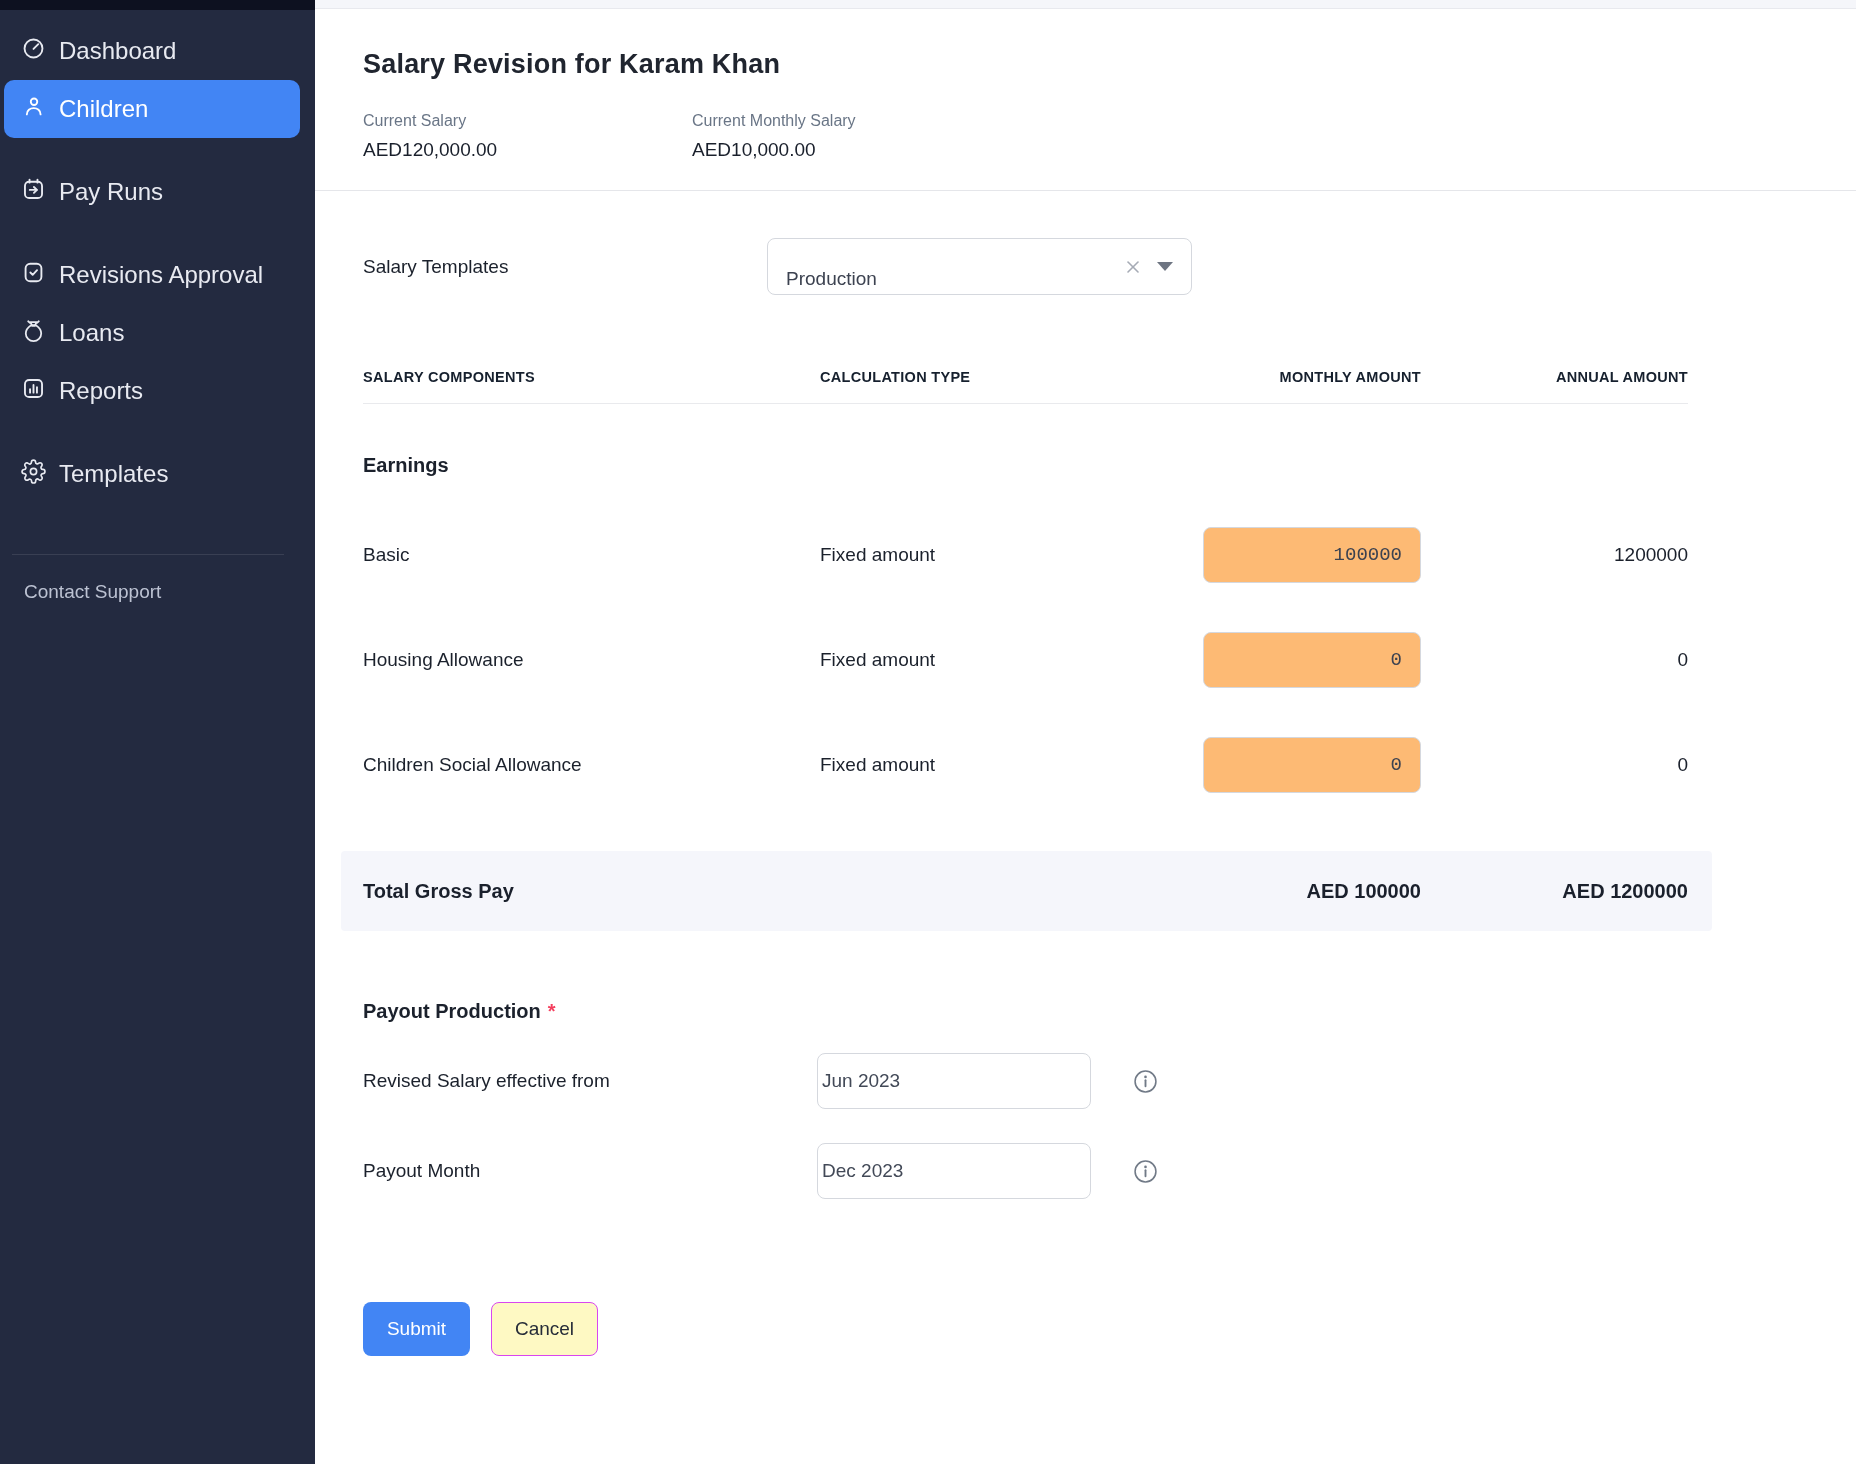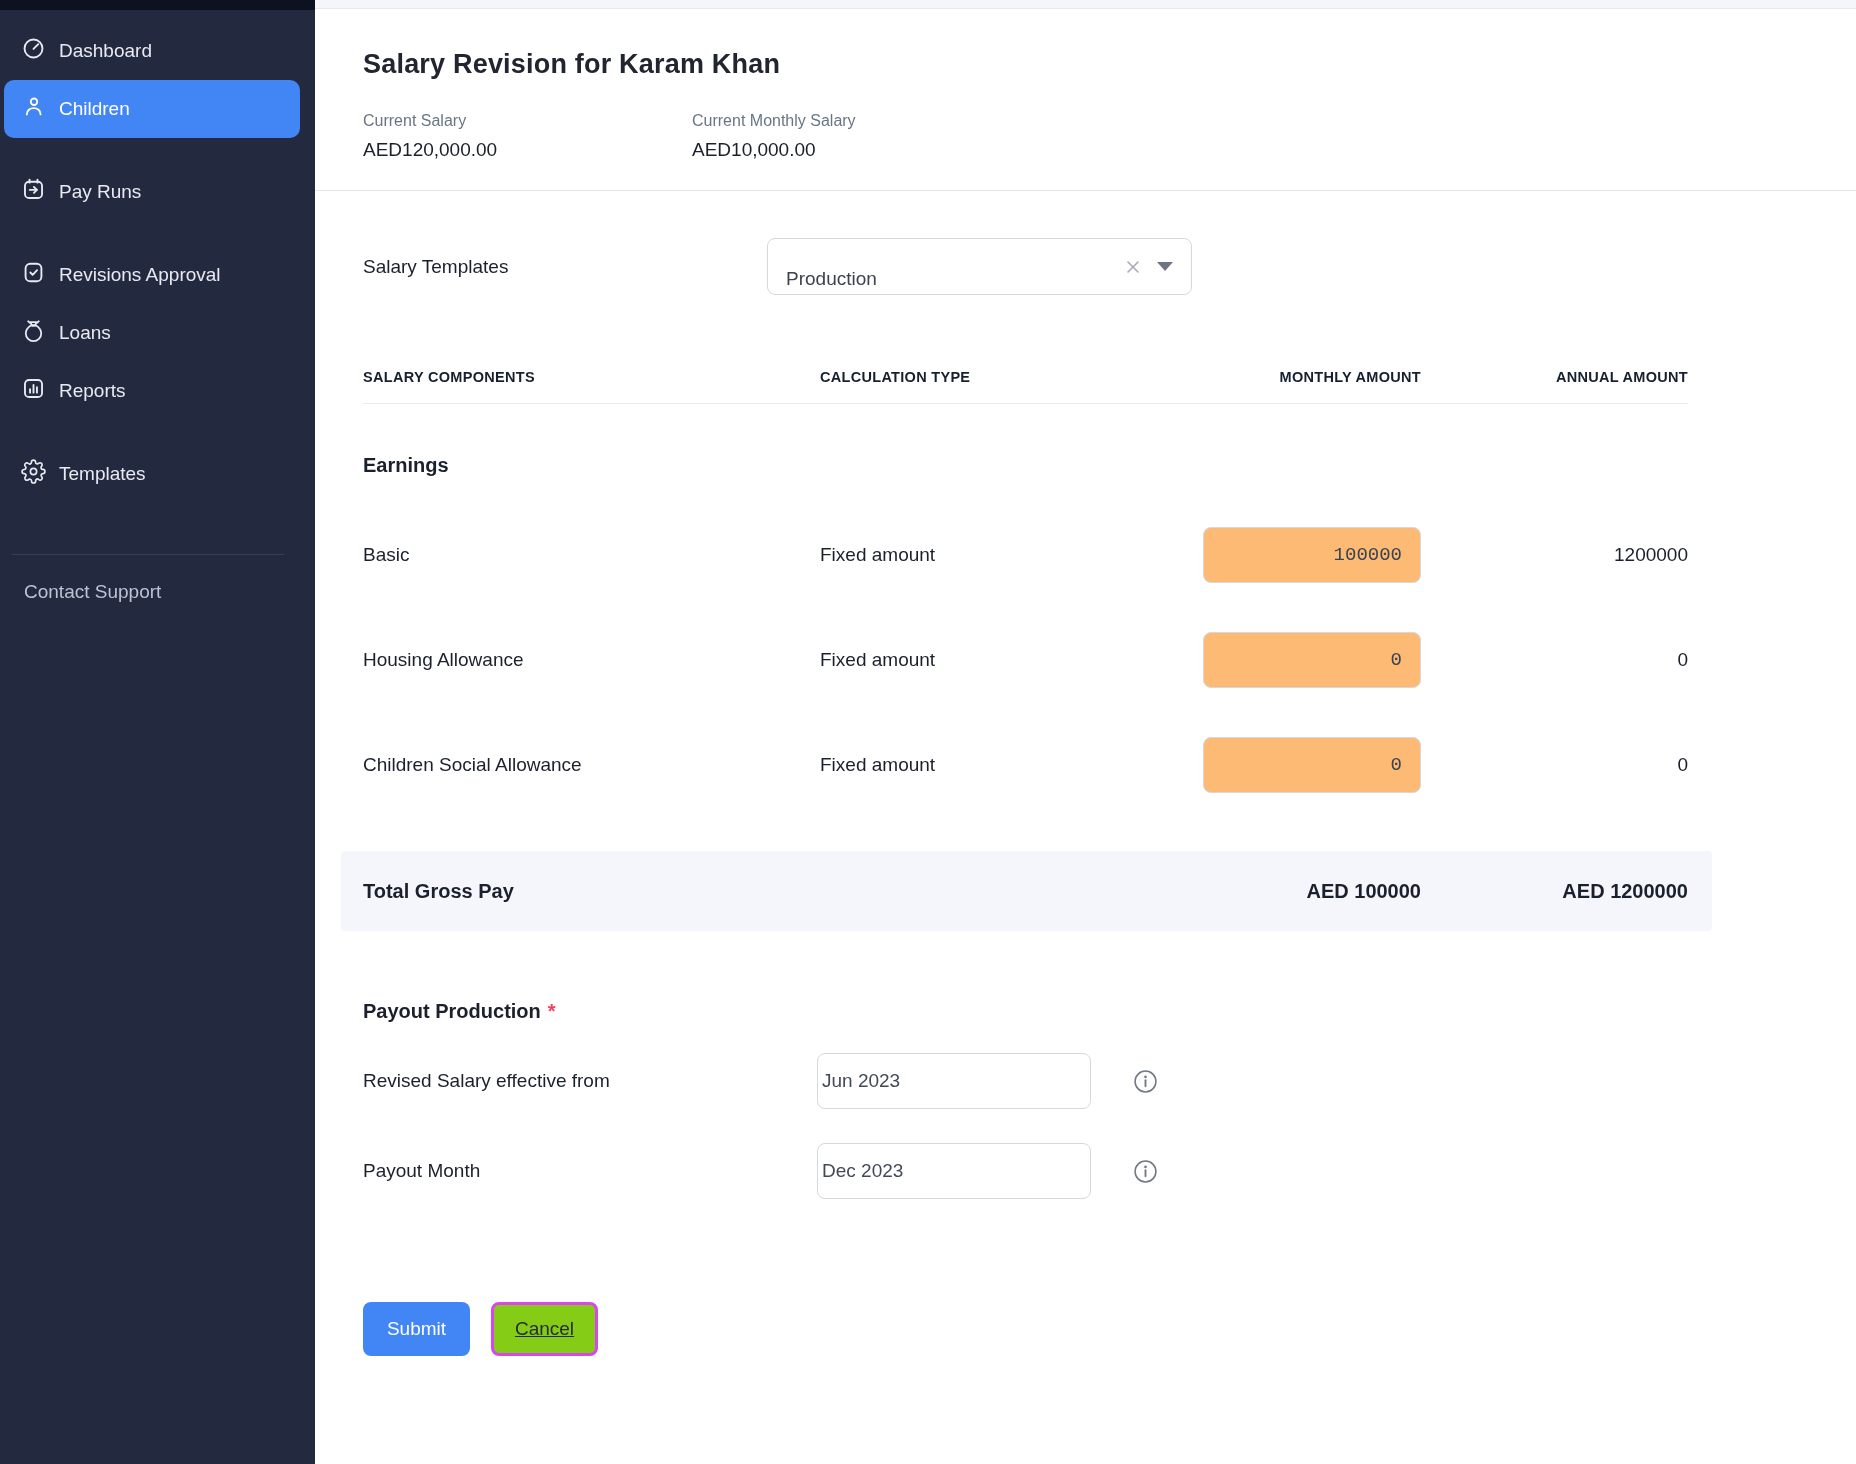--- a/index.html
+++ b/index.html
@@ -5,21 +5,21 @@
   * { margin:0; padding:0; box-sizing:border-box; }
   html,body { width:1856px; height:1464px; }
   body { font-family:"Liberation Sans","DejaVu Sans",sans-serif; background:#ffffff; overflow:hidden; }
   .app { display:flex; width:1856px; height:1464px; }
 
   
   .sidebar { width:315px; flex-shrink:0; background:#232A40; display:flex; flex-direction:column; }
   .sidebar-topstrip { height:10px; background:#0D1120; }
   .nav { padding:12px 15px 0 4px; }
   .nav-item { display:flex; align-items:center; gap:13px; height:58px; padding-left:17px;
-              border-radius:10px; font-size:19px; color:#E8EAF1; cursor:pointer; }
+              border-radius:10px; font-size:24px; color:#E8EAF1; cursor:pointer; }
   .nav-item svg { width:25px; height:25px; flex-shrink:0; }
   .nav-item.active { background:#4285F4; color:#FFFFFF; }
   .mt25 { margin-top:25px; }
   .sidebar-divider { height:1px; background:rgba(255,255,255,0.10); margin:51px 31px 0 12px; }
   .support-link { margin-top:26px; padding-left:24px; font-size:19px; color:#BCC2D2; cursor:pointer; }
 
   
   .main { flex:1; background:#ffffff; }
   .main-topstrip { height:9px; background:#F5F6FA; border-bottom:1px solid #E8E9EE; }
   .header-block { padding:40px 48px 29px 48px; }
@@ -71,21 +71,21 @@
   .date-input { width:274px; height:56px; border:1px solid #D5D8DE; border-radius:8px;
                 padding:0 4px; font-size:19px; color:#424957;
                 font-family:"Liberation Sans","DejaVu Sans",sans-serif; outline:none; background:#fff; }
   .info-btn { margin-left:42px; display:flex; align-items:center; cursor:pointer; }
   .info-btn svg { width:25px; height:25px; }
 
   .actions { margin-top:103px; display:flex; gap:21px; }
   .btn { height:54px; min-width:107px; border-radius:8px; font-size:19px; cursor:pointer;
          font-family:"Liberation Sans","DejaVu Sans",sans-serif; padding:0 20px; }
   .btn-primary { background:#4285F4; color:#FFFFFF; border:none; }
-  .btn-secondary { background:#84cc16; color:#262C38; border:3px solid #d946ef;text-decoration:underline; }
+  .btn-secondary { background:#fef9c3; color:#262C38; border:1px solid #d946ef; }
 </style>
 </head>
 <body>
 
 <div class="app">
 
   <aside class="sidebar">
     <div class="sidebar-topstrip"></div>
     <nav class="nav">
 

